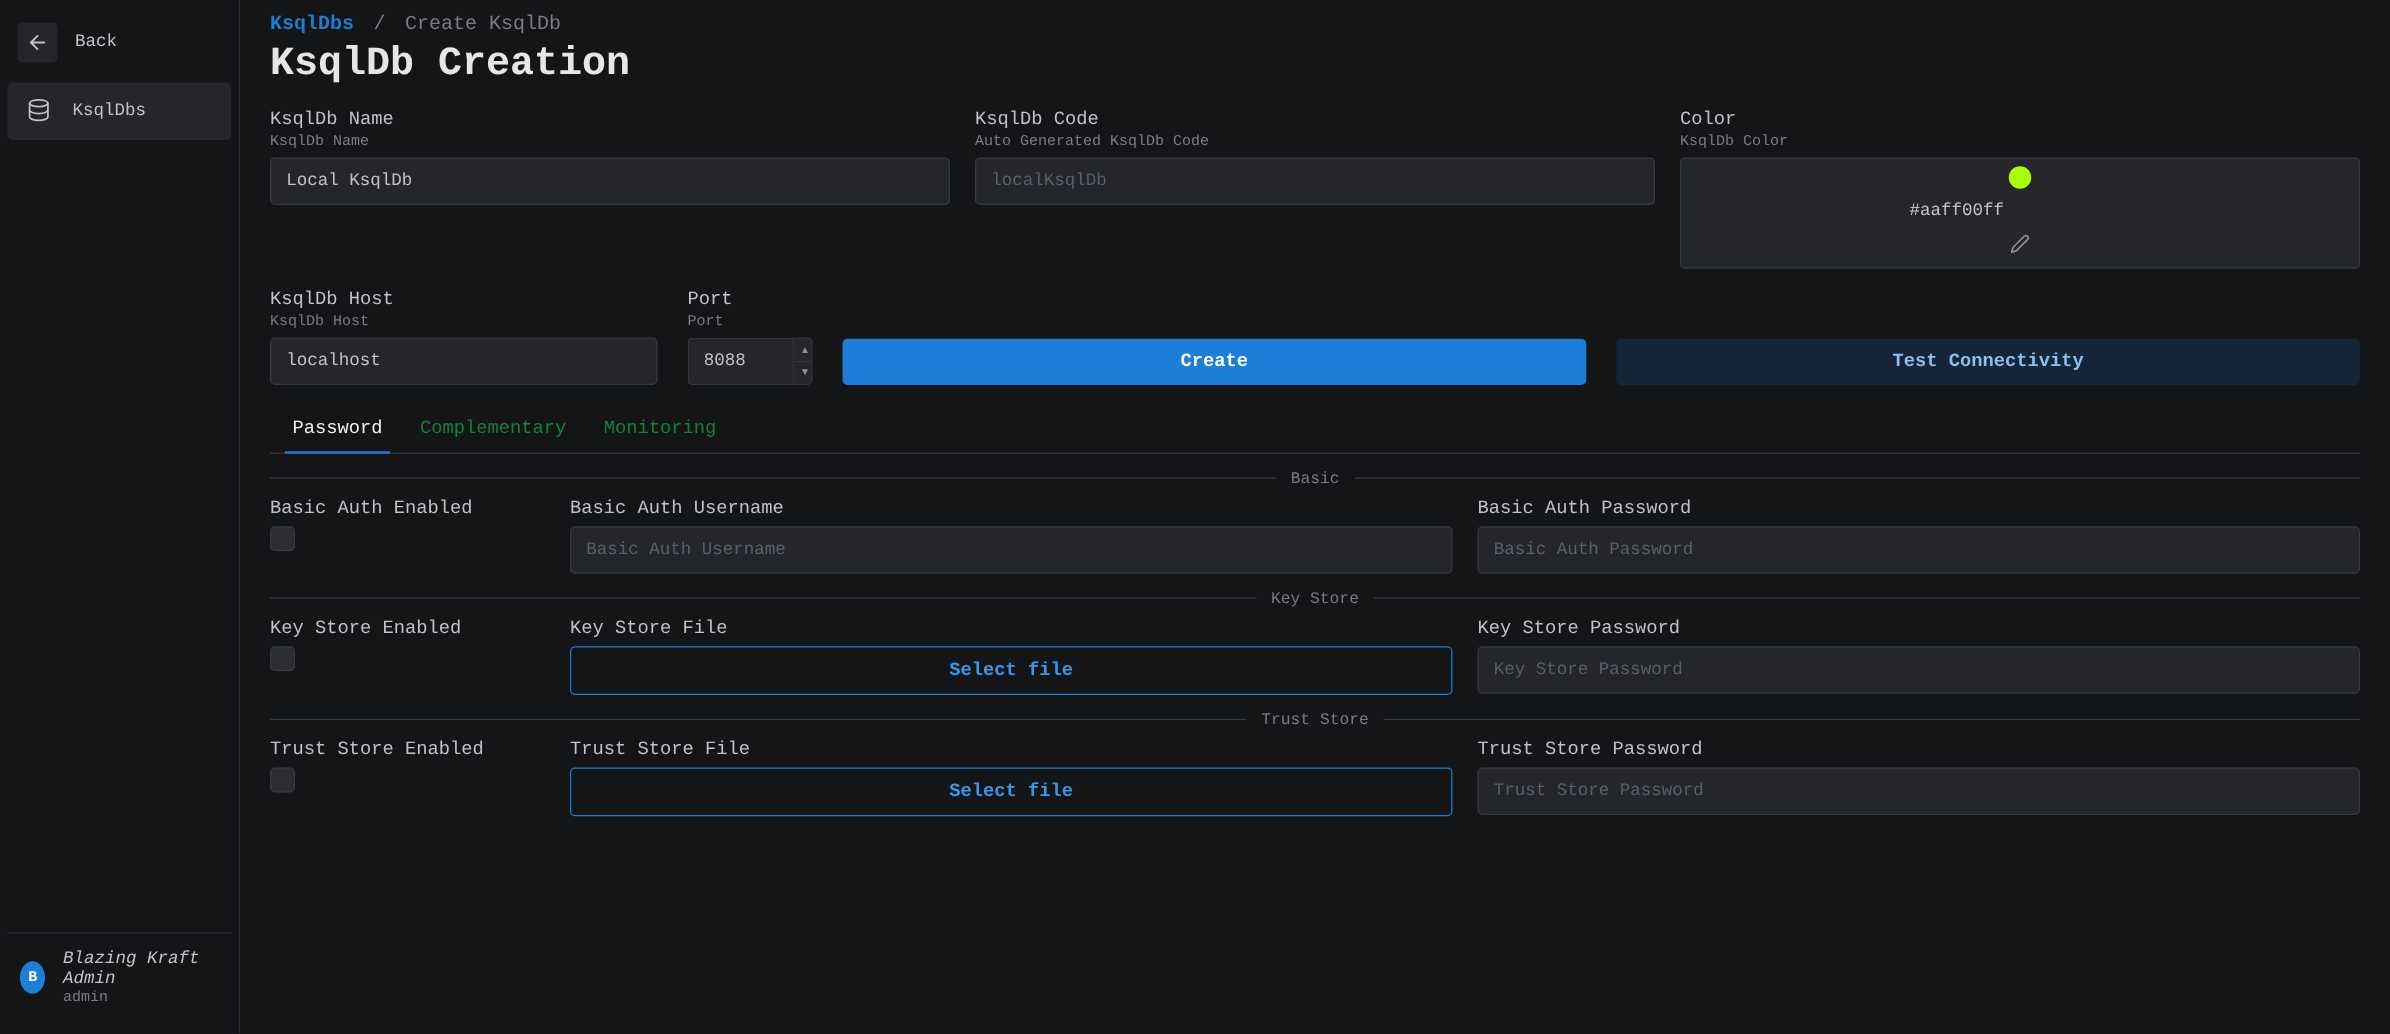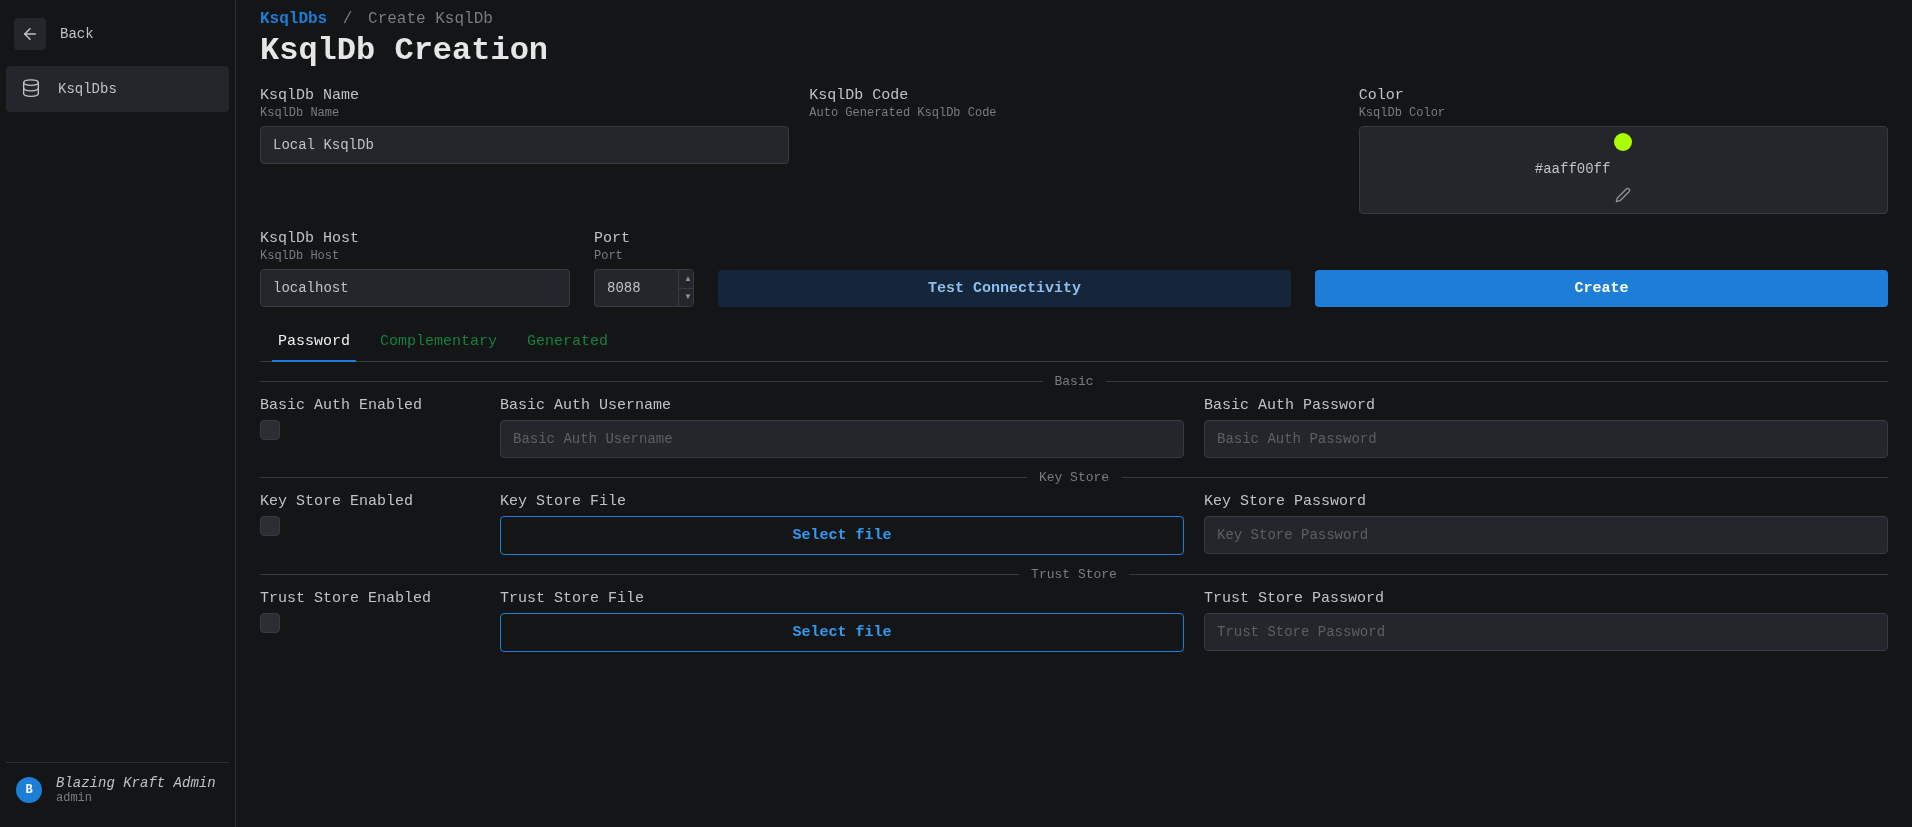--- a/index.html
+++ b/index.html
@@ -10,21 +10,21 @@
     body {
       background: #141517;
       color: #c1c2c5;
       font-family: 'Consolas', 'Monaco', 'Courier New', monospace;
       font-size: 14px;
       display: flex;
       height: 100vh;
       overflow: hidden;
     }
     .sidebar {
-      width: 236px;
+      width: 192px;
       background: #141517;
       border-right: 1px solid #2c2e33;
       display: flex;
       flex-direction: column;
       padding: 10px 6px;
     }
     .sidebar-item {
       display: flex;
       align-items: center;
       gap: 14px;
@@ -325,20 +325,21 @@
 
   <div class="form-grid">
     <div>
       <div class="label">KsqlDb Name</div>
       <div class="sublabel">KsqlDb Name</div>
       <input class="text-input" value="Local KsqlDb" style="">
     </div>
     <div>
       <div class="label">KsqlDb Code</div>
       <div class="sublabel">Auto Generated KsqlDb Code</div>
+      <input class="text-input" readonly="" placeholder="localKsqlDb" style="">
     </div>
     <div>
       <div class="label">Color</div>
       <div class="sublabel">KsqlDb Color</div>
       <div class="color-field">
         <div class="color-swatch" style="background:#aaff00"></div>
         <input value="#aaff00ff" style="">
         <span class="edit-icon">
           <svg width="16" height="16" viewBox="0 0 24 24" fill="none" stroke="currentColor" stroke-width="2" stroke-linecap="round" stroke-linejoin="round">
               <path d="M17 3a2.8 2.8 0 1 1 4 4L7.5 20.5 2 22l1.5-5.5L17 3z"></path>
@@ -358,28 +359,28 @@
       <div class="label">Port</div>
       <div class="sublabel">Port</div>
       <div class="num-wrapper">
         <input class="num-input" value="8088" style="">
         <div class="steppers">
           <button>▲</button>
           <button>▼</button>
         </div>
       </div>
     </div>
+    <button class="btn btn-primary">Create</button>
     <button class="btn btn-secondary">Test Connectivity</button>
-    <button class="btn btn-primary">Create</button>
   </div>
 
   <div class="tabs">
     <div class="tab active">Password</div>
     <div class="tab">Complementary</div>
-    <div class="tab">Generated</div>
+    <div class="tab">Monitoring</div>
   </div>
 
   <div class="section-divider">
       <span>Basic</span>
     </div>
   <div class="security-row">
     <div>
       <div class="label">Basic Auth Enabled</div>
       <div class="checkbox"></div>
     </div>

